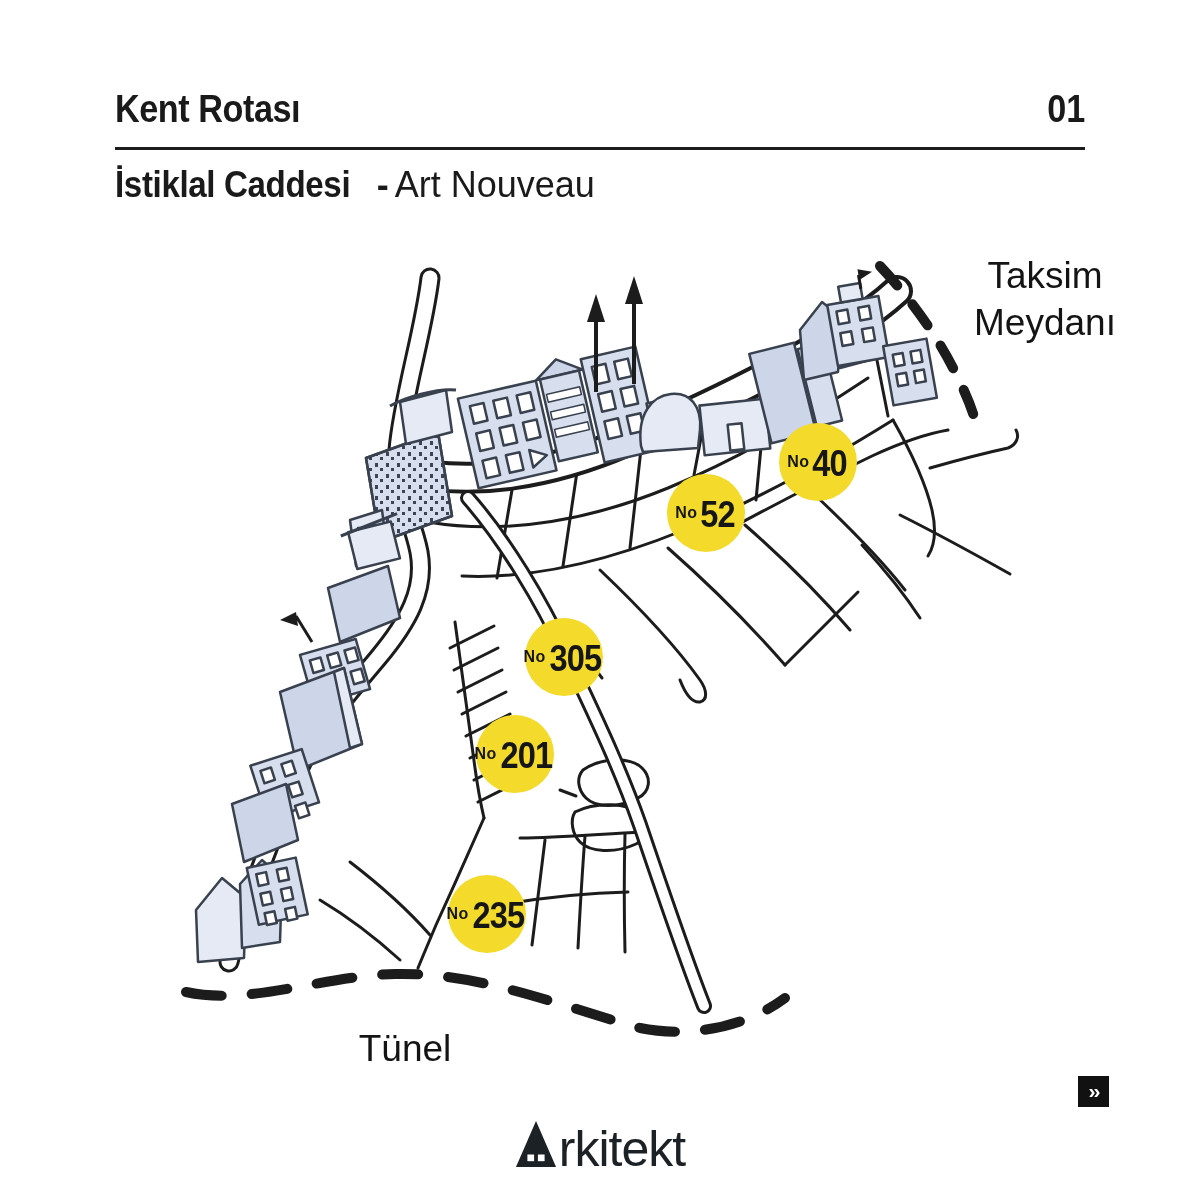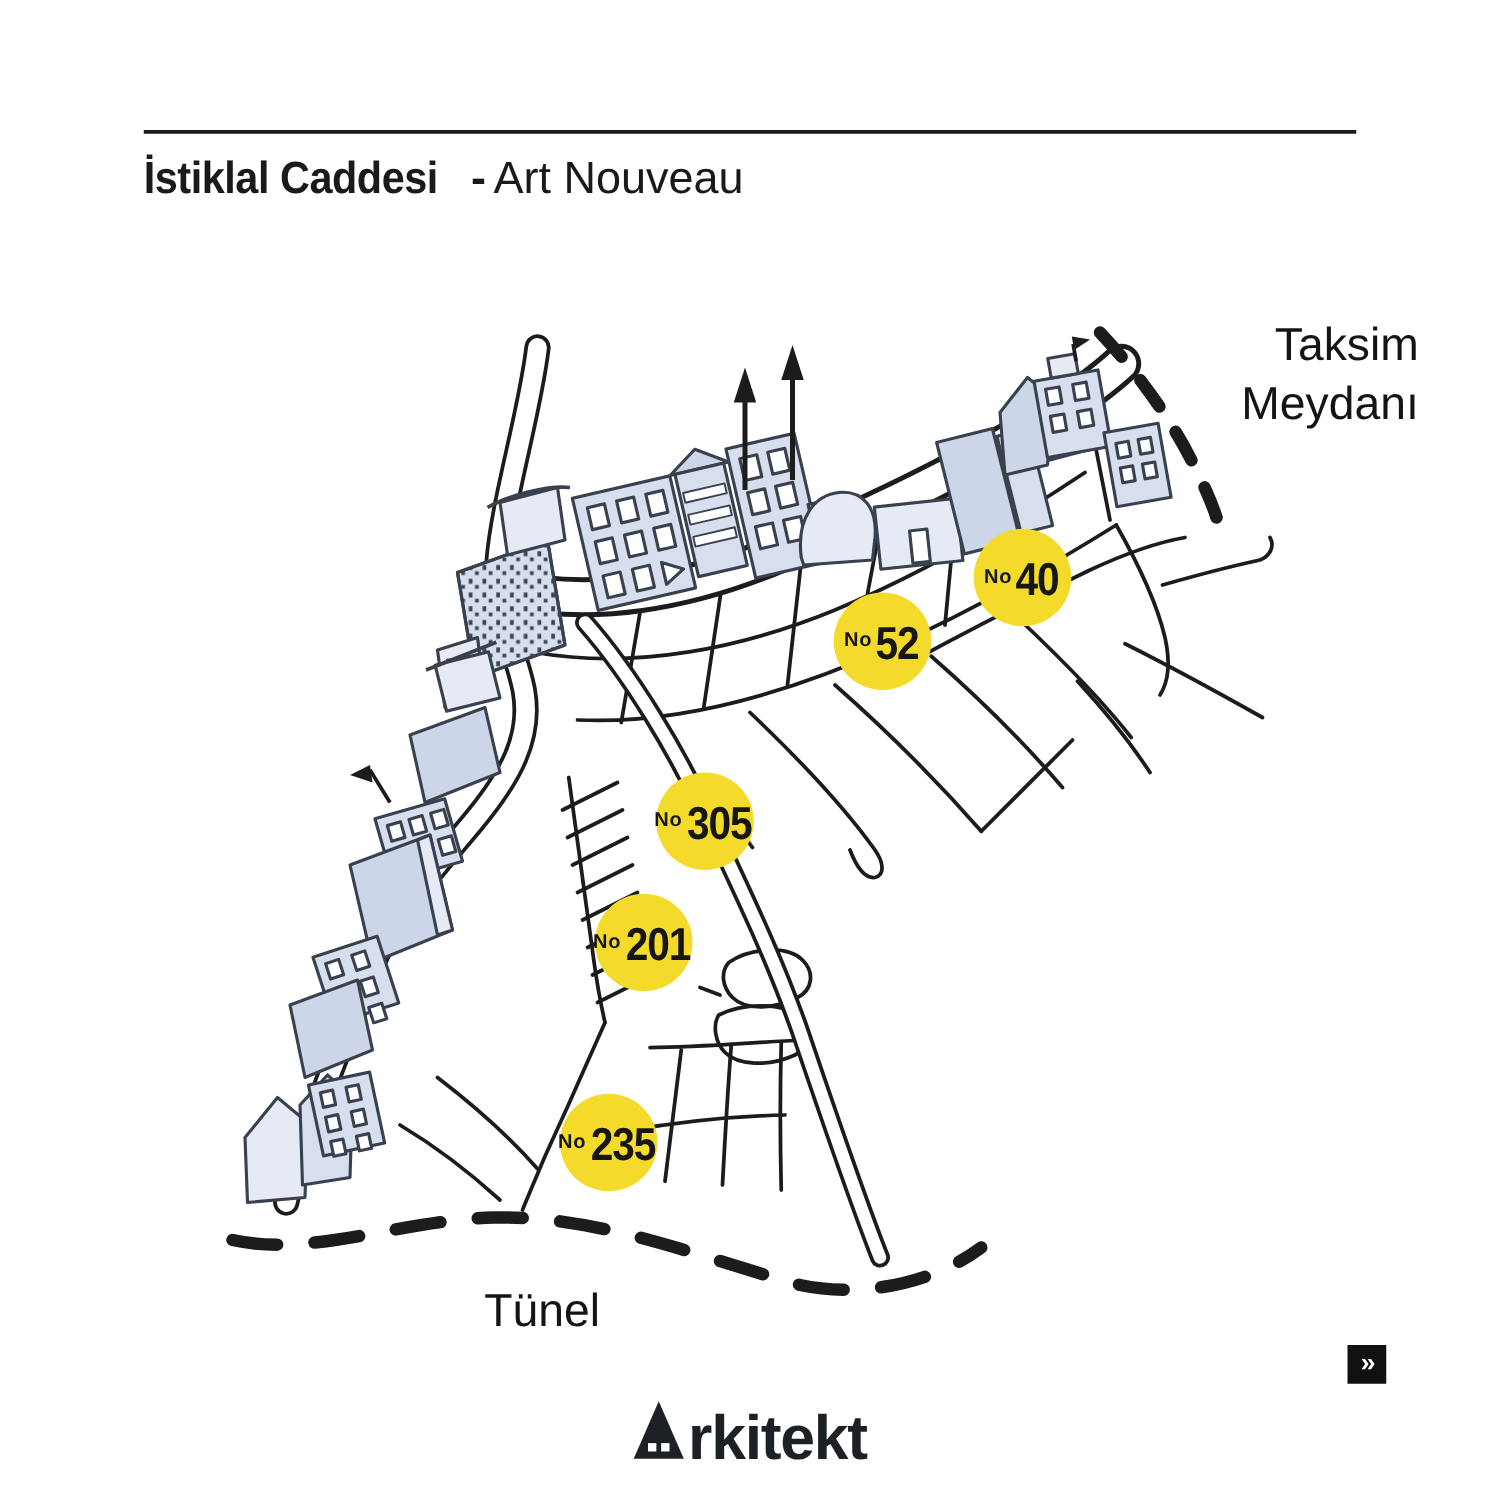--- a/index.html
+++ b/index.html
@@ -21,45 +21,49 @@
   .title-row{display:flex;justify-content:space-between;align-items:baseline;}
   .title{font-size:38px;font-weight:700;letter-spacing:-.5px;transform:scaleX(.9);transform-origin:left center;white-space:nowrap;}
   .page-num{font-size:38px;font-weight:700;transform:scaleX(.9);transform-origin:right center;}
   .rule{border:none;border-top:3.5px solid #1c1c1c;margin-top:16px;}
   .subtitle{margin-top:14px;font-size:36px;white-space:nowrap;}
   .subtitle .st-bold{font-weight:700;letter-spacing:-.4px;display:inline-block;transform:scaleX(.92);transform-origin:left center;}
   .subtitle .st-sep{font-weight:700;padding:0 6px;}
   .subtitle .st-reg{font-weight:400;}
   
   .map-svg{position:absolute;left:0;top:0;width:1200px;height:1200px;}
-  .area-label{position:absolute;font-size:37px;font-weight:400;color:#141414;text-align:right;line-height:1.28;}
+  .area-label{position:absolute;font-size:37px;font-weight:400;color:#141414;text-align:center;line-height:1.28;}
   .label-taksim{left:955px;top:252px;width:180px;}
   .label-tunel{left:330px;top:1005px;width:150px;margin-top:20px;}
   .marker{
     position:absolute;width:78px;height:78px;border-radius:50%;
     background:var(--yellow);transform:translate(-50%,-50%);
     display:flex;align-items:center;justify-content:center;
     color:#161616;
   }
   .marker-no{font-size:16px;font-weight:700;line-height:1;letter-spacing:.5px;}
   .marker-num{font-size:37px;font-weight:700;line-height:1;margin-top:2px;transform:scaleX(.88);letter-spacing:-1px;}
   
   .next-btn{position:absolute;left:1078px;top:1076px;width:31px;height:31px;background:#111;
     display:flex;align-items:center;justify-content:center;cursor:pointer;}
   .next-btn span{color:#fff;font-size:21px;font-weight:700;letter-spacing:-2px;line-height:1;transform:translateY(-1px);}
   .logo{position:absolute;left:0;right:0;top:1120px;display:flex;justify-content:center;align-items:flex-end;}
-  .logo-rest{font-size:50px;font-weight:700;letter-spacing:-1px;color:#1c2126;line-height:.92;}
+  .logo-rest{font-size:50px;font-weight:400;letter-spacing:-1px;color:#1c2126;line-height:.92;}
   .logo-a{display:inline-block;margin-right:2px;}
 </style>
 </head>
 <body>
 
 <div class="canvas">
 
   <div class="header">
+    <div class="title-row">
+      <div class="title">Kent Rotası</div>
+      <div class="page-num">01</div>
+    </div>
     <hr class="rule">
     <div class="subtitle">
       <span class="st-bold">İstiklal Caddesi</span><span class="st-sep">-</span><span class="st-reg">Art Nouveau</span>
     </div>
   </div>
 
   <svg class="map-svg" viewBox="0 0 1200 1200" fill="none">
     <defs>
       <pattern id="tex" patternUnits="userSpaceOnUse" width="11" height="11">
         <rect x="1" y="1" width="3" height="4" fill="#3c4454"></rect>

